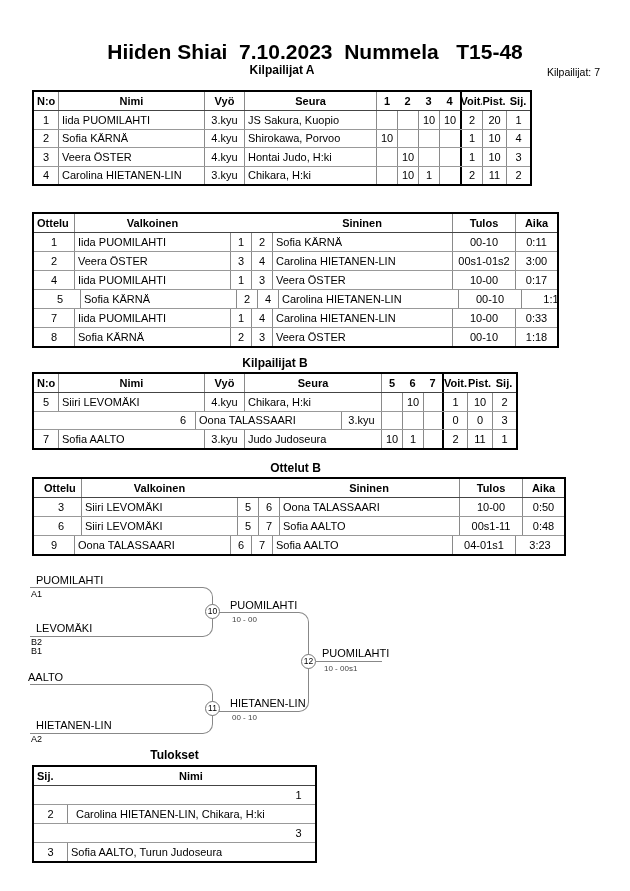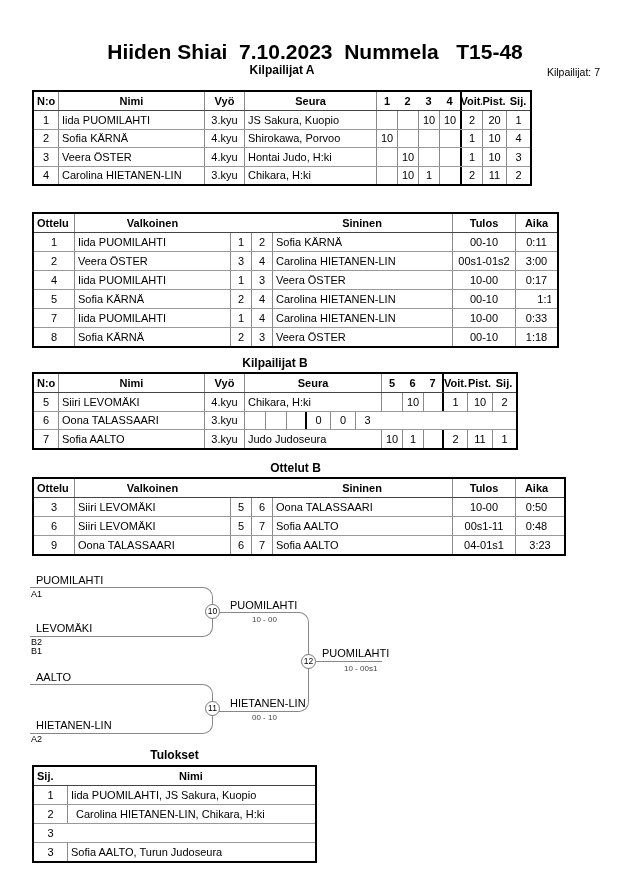--- a/index.html
+++ b/index.html
@@ -3,35 +3,35 @@
 <meta charset="utf-8">
 <style>
   html,body{margin:0;padding:0;background:#fff;}
   .page{position:relative;width:630px;height:891px;background:#fff;overflow:hidden;
         font-family:"Liberation Sans","DejaVu Sans",sans-serif;color:#000;}
   .main-title{position:absolute;top:40px;left:0;width:630px;text-align:center;
               font-size:21px;font-weight:bold;white-space:pre;}
   .sub{position:absolute;font-size:12px;font-weight:bold;text-align:center;}
   .side-label{position:absolute;top:66px;left:440px;width:160px;text-align:right;font-size:10.5px;}
   .tbl{position:absolute;border:2px solid #000;background:#fff;}
-  .trow{display:flex;border-bottom:1px solid #999;}
+  .trow{display:flex;border-bottom:1px solid #999;justify-content:flex-end;}
   .trow:last-child{border-bottom:none;}
   .thead{border-bottom:1px solid #444;}
   .tcell{box-sizing:border-box;flex:0 0 auto;display:flex;align-items:center;
          padding:0 3px;font-size:11px;white-space:nowrap;overflow:hidden;}
   .hd{font-weight:bold;}
   
   .b-box{position:absolute;border-top:1px solid #888;border-right:1px solid #888;
          border-bottom:1px solid #888;border-radius:0 10px 10px 0;}
   .b-line{position:absolute;border-top:1px solid #888;}
   .b-circle{position:absolute;width:13px;height:13px;border:1px solid #777;border-radius:50%;
             background:#fff;font-size:8.5px;line-height:13px;text-align:center;z-index:2;}
   .b-name{position:absolute;font-size:11px;white-space:nowrap;}
   .b-seed{position:absolute;font-size:9px;white-space:nowrap;}
-  .b-score{position:absolute;font-size:8px;color:#444;white-space:nowrap;margin-left:20px;}
+  .b-score{position:absolute;font-size:8px;color:#444;white-space:nowrap;}
 </style>
 </head>
 <body>
 
 <div class="page">
 
   <div class="main-title">Hiiden Shiai  7.10.2023  Nummela   T15-48</div>
   <div class="sub" style="left:32px;top:63px;width:500px">Kilpailijat A</div>
   <div class="side-label">Kilpailijat: 7</div>
 
@@ -264,21 +264,21 @@
     </div>
 
   <div>
     <div class="b-name" style="left:36px;top:574px">PUOMILAHTI</div>
     <div class="b-seed" style="left:31px;top:589px">A1</div>
     <div class="b-name" style="left:36px;top:622px">LEVOMÄKI</div>
     <div class="b-seed" style="left:31px;top:637px">B2</div>
     <div class="b-box" style="left:30px;top:587px;width:182px;height:48px"></div>
     <div class="b-circle" style="left:205px;top:604px">10</div>
 
-    <div class="b-name" style="left:36px;top:671px">AALTO</div>
+    <div class="b-name" style="left:28px;top:671px">AALTO</div>
     <div class="b-seed" style="left:31px;top:646px">B1</div>
     <div class="b-name" style="left:36px;top:719px">HIETANEN-LIN</div>
     <div class="b-seed" style="left:31px;top:734px">A2</div>
     <div class="b-box" style="left:30px;top:684px;width:182px;height:48px"></div>
     <div class="b-circle" style="left:205px;top:701px">11</div>
 
     <div class="b-box" style="left:219px;top:612px;width:89px;height:98px"></div>
     <div class="b-name" style="left:230px;top:599px">PUOMILAHTI</div>
     <div class="b-score" style="left:232px;top:615px">10 - 00</div>
     <div class="b-name" style="left:230px;top:697px">HIETANEN-LIN</div>
@@ -292,21 +292,20 @@
 
   <div class="sub" style="left:32px;top:748px;width:285px">Tulokset</div>
 
   <div class="tbl" style="left:32px;top:765px">
       <div class="trow thead" style="height: 18px;">
         <div class="tcell hd" style="width: 33px; justify-content: flex-start;">Sij.</div>
         <div class="tcell hd" style="width: 248px; justify-content: center;">Nimi</div>
       </div>
       <div class="trow" style="height: 18px;">
         <div class="tcell" style="width: 33px; justify-content: center;">1</div>
-        <div class="tcell" style="width: 248px; justify-content: flex-start; border-left: 1px solid rgb(138, 138, 138);">Iida PUOMILAHTI, JS Sakura, Kuopio</div>
       </div>
       <div class="trow" style="height: 18px;">
         <div class="tcell" style="width: 33px; justify-content: center;">2</div>
         <div class="tcell" style="width: 248px; justify-content: flex-start; border-left: 1px solid rgb(138, 138, 138); padding-left: 8px;">Carolina HIETANEN-LIN, Chikara, H:ki</div>
       </div>
       <div class="trow" style="height: 18px;">
         <div class="tcell" style="width: 33px; justify-content: center;">3</div>
       </div>
       <div class="trow" style="height: 18px;">
         <div class="tcell" style="width: 33px; justify-content: center;">3</div>

